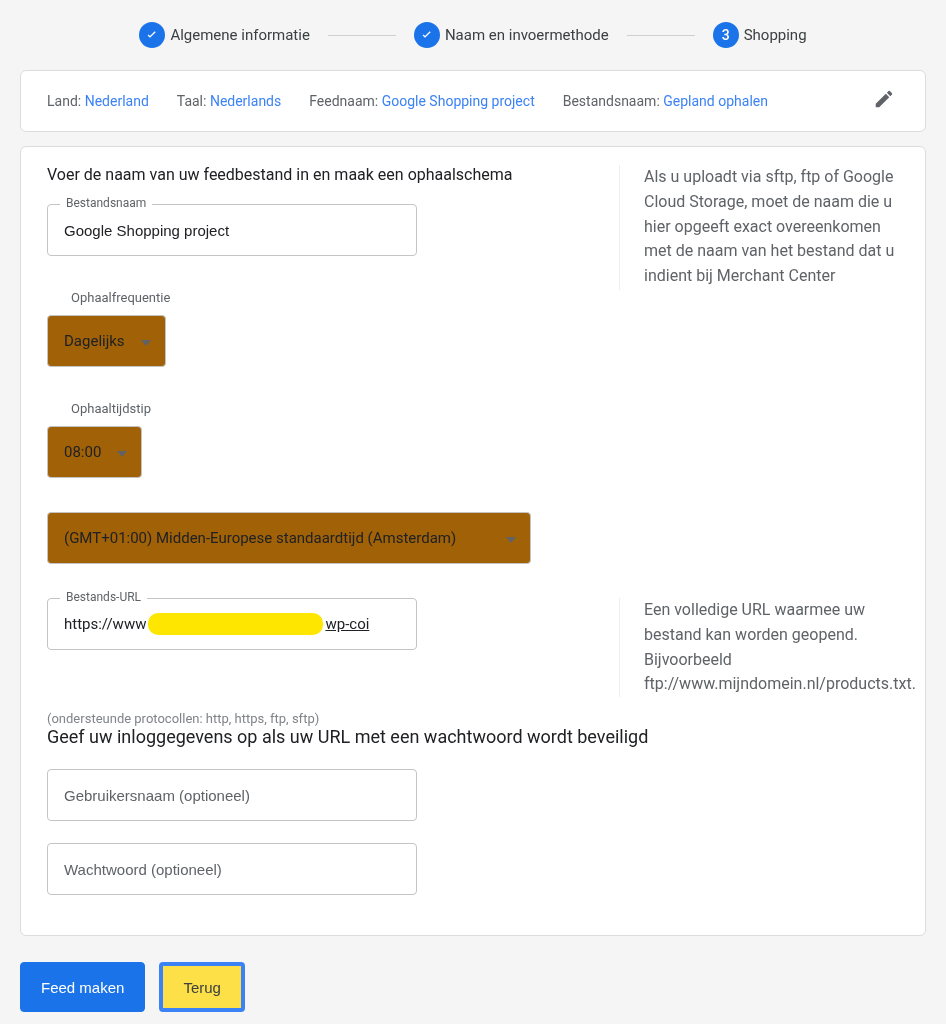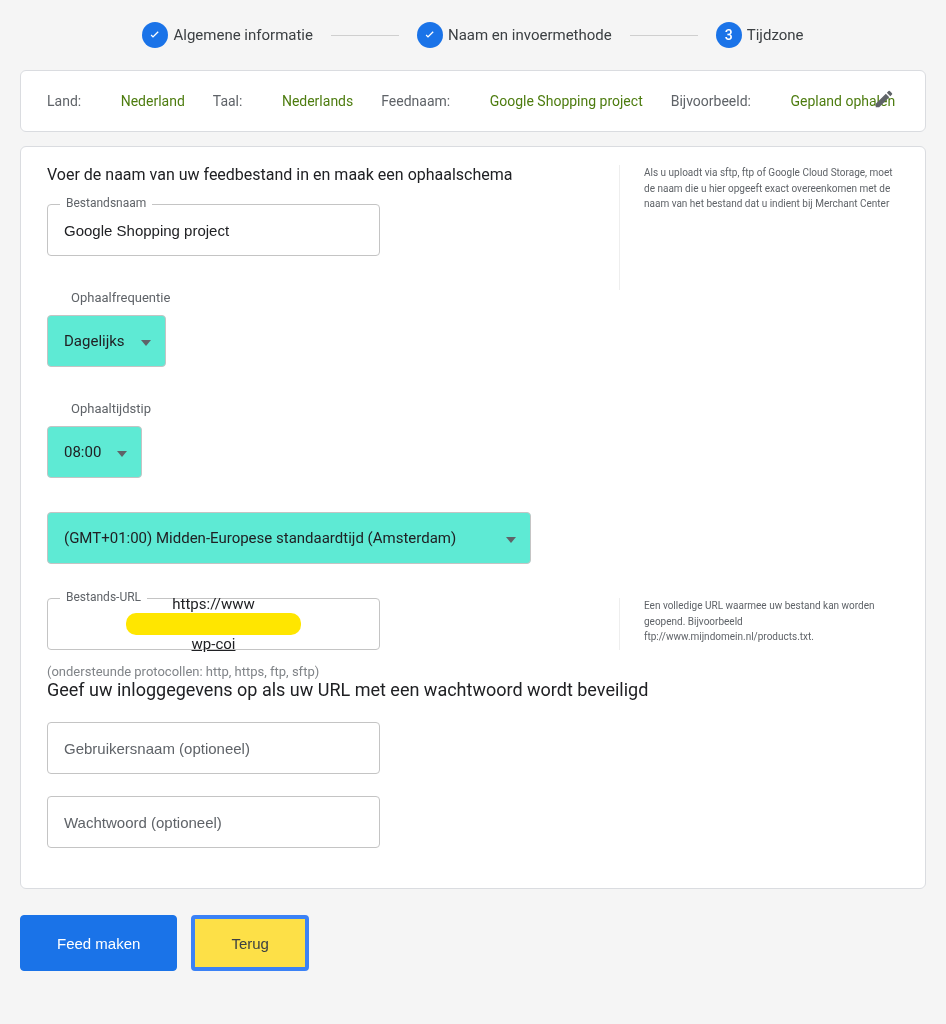--- a/index.html
+++ b/index.html
@@ -66,22 +66,21 @@
       gap: 28px;
       position: relative;
     }
     .summary-item {
       font-size: 14px;
     }
     .summary-label {
       color: #5f6368;
     }
     .summary-value {
-      color: #4d7c0f;
-      margin-left: 36px;
+      color: #3b82f6;
     }
     .edit-icon {
       position: absolute;
       right: 30px;
       top: 50%;
       transform: translateY(-50%);
       color: #5f6368;
       cursor: pointer;
     }
     .edit-icon svg { width: 22px; height: 22px; fill: #5f6368; }
@@ -95,21 +94,21 @@
     .outlined-field {
       position: relative;
       border: 1px solid #c4c4c4;
       border-radius: 4px;
       height: 52px;
       display: flex;
       align-items: center;
       padding: 0 16px;
       background: #fff;
     }
-    .outlined-field.narrow { width: 333px; }
+    .outlined-field.narrow { width: 370px; }
     .outlined-label {
       position: absolute;
       top: -9px;
       left: 12px;
       background: #fff;
       padding: 0 6px;
       font-size: 12px;
       color: #5f6368;
     }
     .field-value {
@@ -134,21 +133,21 @@
       border: 1px solid #c4c4c4;
       border-radius: 4px;
       height: 52px;
       display: inline-flex;
       align-items: center;
       padding: 0 40px 0 16px;
       position: relative;
       font-size: 15px;
       color: #202124;
       cursor: pointer;
-      background: #5eead4;
+      background: #a16207;
     }
     .select-box .caret {
       position: absolute;
       right: 14px;
       top: 50%;
       transform: translateY(-50%);
     }
     .caret svg { width: 10px; height: 6px; fill: #5f6368; }
     .hint {
       font-size: 13px;
@@ -158,21 +157,20 @@
     .credentials-heading {
       font-size: 18px;
       color: #202124;
       margin-bottom: 22px;
     }
     .url-field {
       display: flex;
       align-items: center;
       width: 100%;
       position: relative;
-      flex-direction: column;
     }
     .url-text-left {
       font-size: 15px;
       color: #202124;
     }
     .url-redact {
       display: inline-block;
       width: 175px;
       height: 22px;
       background: #ffe600;
@@ -183,22 +181,22 @@
       font-size: 15px;
       color: #202124;
       text-decoration: underline;
     }
     .footer {
       padding: 12px 20px 22px 20px;
       display: flex;
       gap: 14px;
     }
     .btn {
-      height: 56px;
-      padding: 0 36px;
+      height: 50px;
+      padding: 0 20px;
       border-radius: 4px;
       font-size: 15px;
       font-weight: 500;
       cursor: pointer;
       display: inline-flex;
       align-items: center;
       justify-content: center;
     }
     .btn-primary {
       background: #1a73e8;
@@ -215,21 +213,21 @@
       gap: 12px;
     }
     .row-with-aside .left {
       flex: 1;
       padding-right: 26px;
     }
     .row-with-aside .right {
       width: 280px;
       border-left: 1px solid #eee;
       padding-left: 24px;
-      font-size: 10px;
+      font-size: 16px;
       color: #5f6368;
       line-height: 1.55;
     }
     .inner-wrap {
       padding: 18px 26px 40px 26px;
     }
   </style>
 </head>
 <body>
 
@@ -247,40 +245,40 @@
     <span class="step-icon">
       <svg viewBox="0 0 24 24">
           <path d="M9 16.2l-3.5-3.5 1.4-1.4L9 13.4l7.1-7.1 1.4 1.4z"></path>
         </svg>
     </span>
     <span class="step-label">Naam en invoermethode</span>
   </div>
   <div class="step-line"></div>
   <div class="step">
     <span class="step-icon">3</span>
-    <span class="step-label">Tijdzone</span>
+    <span class="step-label">Shopping</span>
   </div>
 </div>
 
 <div class="card">
   <div class="summary-bar">
     <div class="summary-item">
       <span class="summary-label">Land:</span>
       <span class="summary-value">Nederland</span>
     </div>
     <div class="summary-item">
       <span class="summary-label">Taal:</span>
       <span class="summary-value">Nederlands</span>
     </div>
     <div class="summary-item">
       <span class="summary-label">Feednaam:</span>
       <span class="summary-value">Google Shopping project</span>
     </div>
     <div class="summary-item">
-      <span class="summary-label">Bijvoorbeeld:</span>
+      <span class="summary-label">Bestandsnaam:</span>
       <span class="summary-value">Gepland ophalen</span>
     </div>
     <span class="edit-icon">
       <svg viewBox="0 0 24 24">
           <path d="M3 17.25V21h3.75l11-11.03-3.75-3.75L3 17.25zM20.71 7.04a1 1 0 0 0 0-1.41l-2.34-2.34a1 1 0 0 0-1.41 0l-1.83 1.83 3.75 3.75 1.83-1.83z"></path>
         </svg>
     </span>
   </div>
 </div>
 

